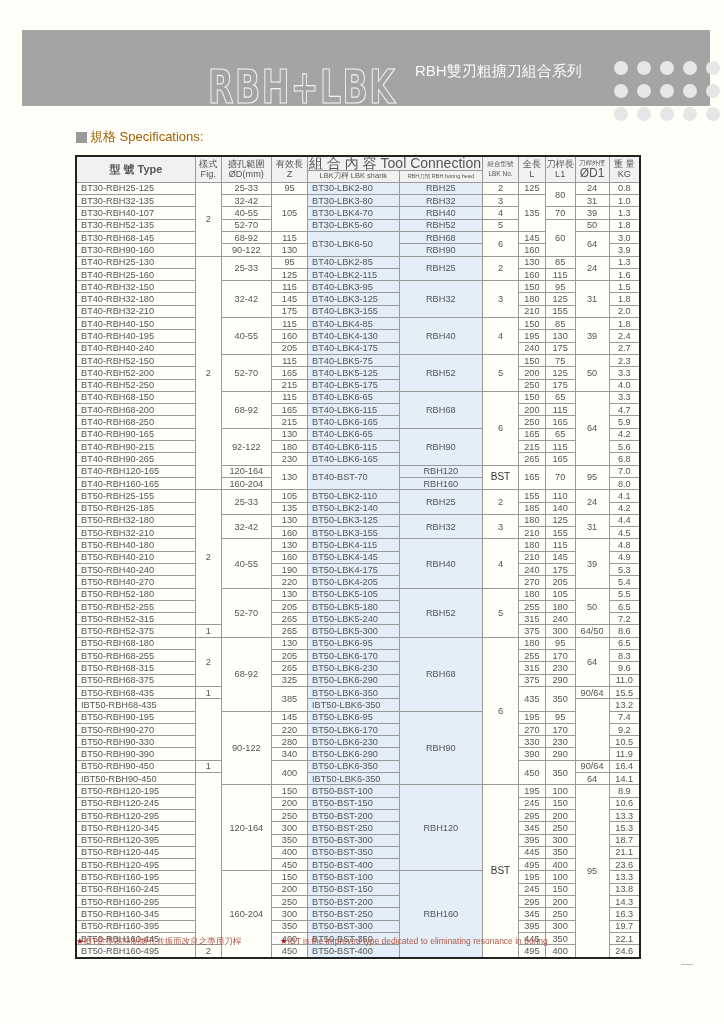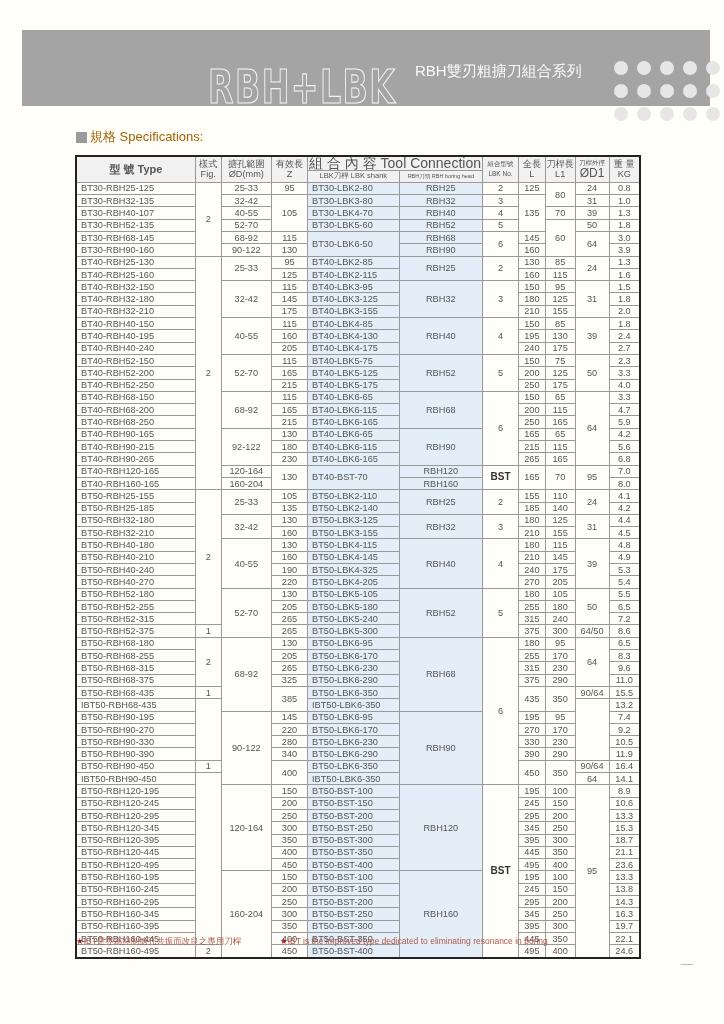--- a/index.html
+++ b/index.html
@@ -16,21 +16,21 @@
   table { position:absolute; left:75px; top:155px; border-collapse:collapse; width:566px; table-layout:fixed;
           border:2px solid #222; font-size:9.2px; }
   td, th { border:1px solid #999; padding:0; height:11.3px; line-height:10px; text-align:center; white-space:nowrap; overflow:hidden; font-weight:normal; color:#555; }
   th { background:#f1f1f1; color:#555; }
   th.big { font-size:11px;font-weight:bold; }
   th.small { font-size:6.5px; }
   td.type { text-align:left; padding-left:4px; }
   td.shank { background:#e3eef8; text-align:left; padding-left:4px; }
   td.head { background:#e3eef8;margin-top:8px; }
   tr.group-sep td { border-top:1.6px solid #333; }
-  td.bst { font-weight:bold; color:#333; font-size:10px; }
+  td.bst { font-weight:normal; color:#333; font-size:10px; }
   .note { position:absolute; top:936px; font-size:8.5px; color:#b0574a; white-space:nowrap; }
   .star { color:#b01818; }
   .pageno { position:absolute; left:681px; top:964px; width:12px; height:5px; border-top:1px solid #bbb; }
 </style>
 </head>
 <body>
 
 <div class="banner">
   <div class="banner-logo">RBH+LBK</div>
   <div class="banner-sub">RBH雙刃粗搪刀組合系列</div>
@@ -388,21 +388,21 @@
         <td class="type">BT50-RBH40-210</td>
         <td>160</td>
         <td class="shank">BT50-LBK4-145</td>
         <td>210</td>
         <td>145</td>
         <td>4.9</td>
       </tr>
       <tr>
         <td class="type">BT50-RBH40-240</td>
         <td>190</td>
-        <td class="shank">BT50-LBK4-325</td>
+        <td class="shank">BT50-LBK4-175</td>
         <td>240</td>
         <td>175</td>
         <td>5.3</td>
       </tr>
       <tr>
         <td class="type">BT50-RBH40-270</td>
         <td>220</td>
         <td class="shank">BT50-LBK4-205</td>
         <td>270</td>
         <td>205</td>

